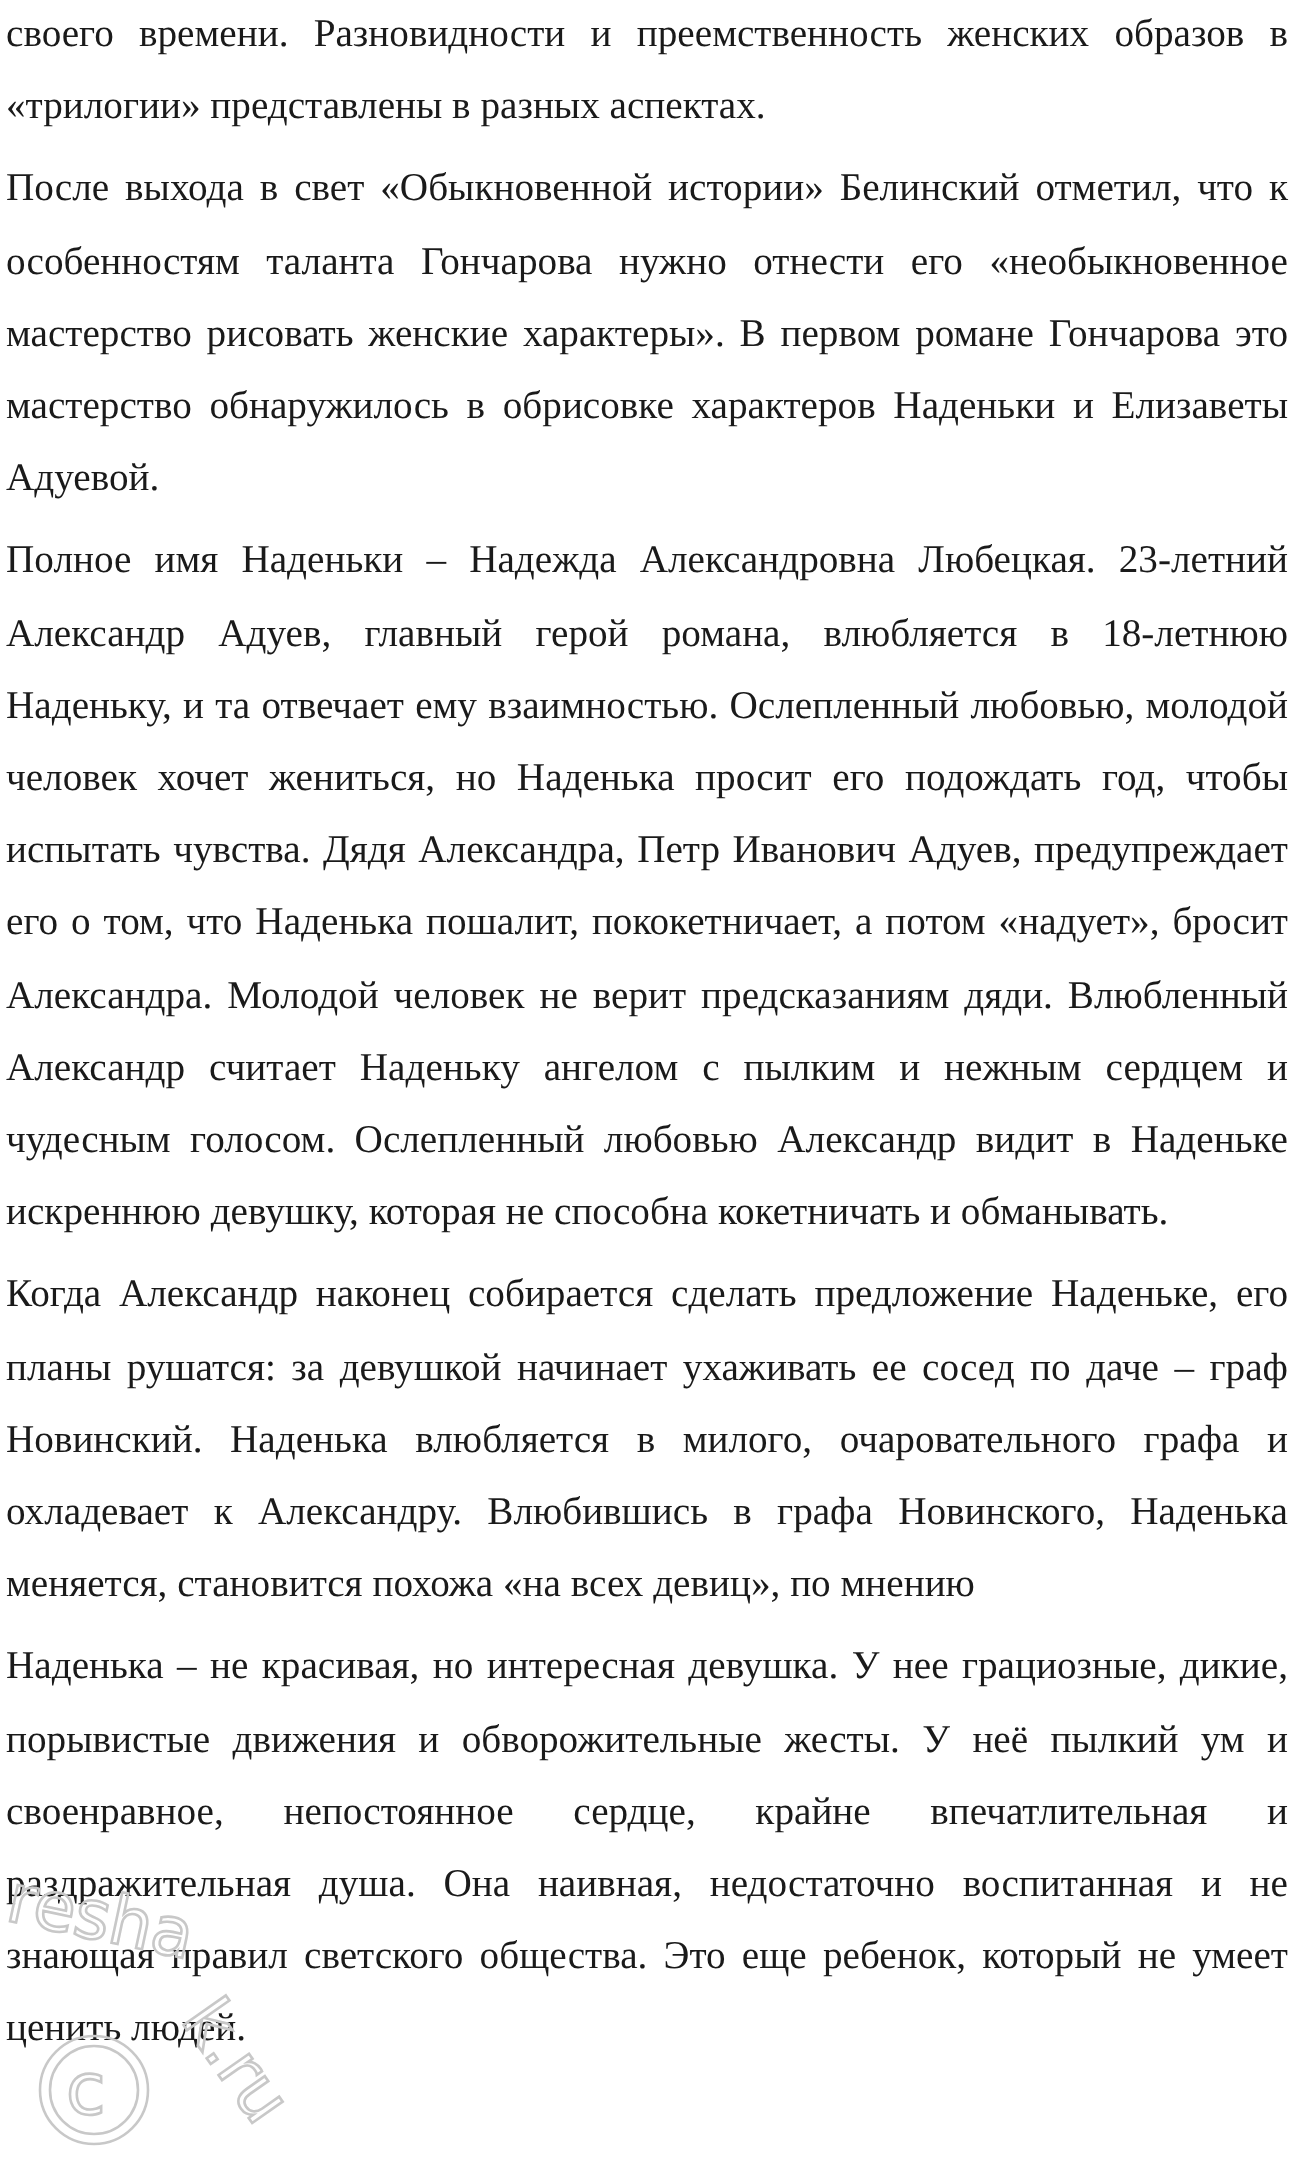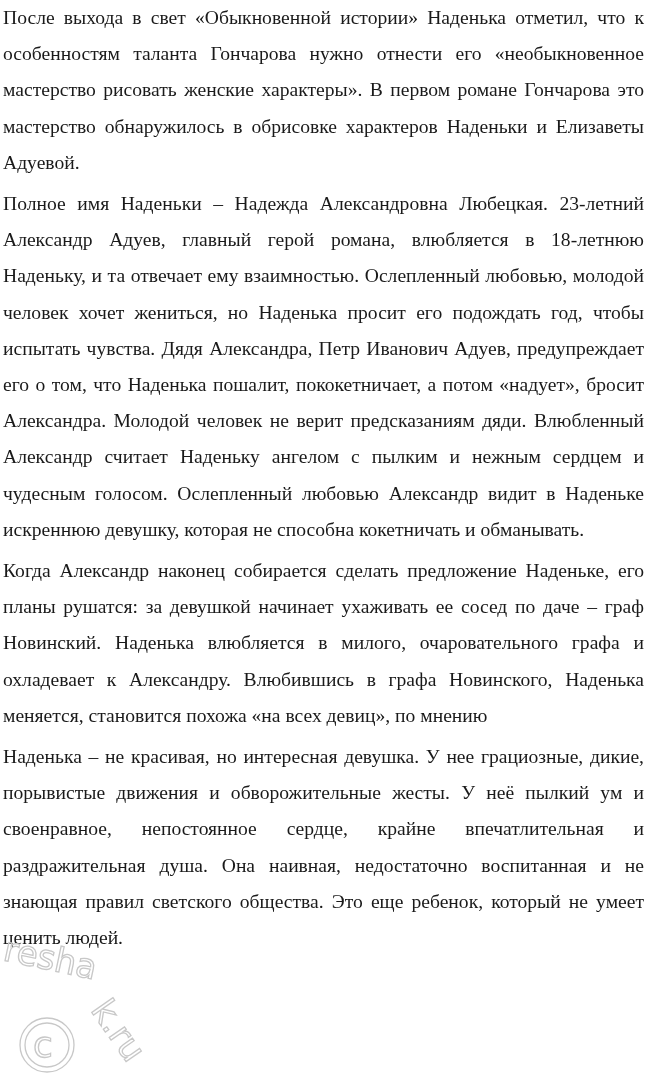--- a/index.html
+++ b/index.html
@@ -44,21 +44,22 @@
     }
     .watermark svg {
       width: 100%;
       height: 100%;
     }
   </style>
 </head>
 <body>
 
 <div class="page">
-  <p class="para">После выхода в свет «Обыкновенной истории» Наденька отметил, что к особенностям таланта Гончарова нужно отнести его «необыкновенное мастерство рисовать женские характеры». В первом романе Гончарова это мастерство обнаружилось в обрисовке характеров Наденьки и Елизаветы Адуевой.</p>
+  <p class="para first">своего времени. Разновидности и преемственность женских образов в «трилогии» представлены в разных аспектах.</p>
+  <p class="para">После выхода в свет «Обыкновенной истории» Белинский отметил, что к особенностям таланта Гончарова нужно отнести его «необыкновенное мастерство рисовать женские характеры». В первом романе Гончарова это мастерство обнаружилось в обрисовке характеров Наденьки и Елизаветы Адуевой.</p>
   <p class="para">Полное имя Наденьки – Надежда Александровна Любецкая. 23-летний Александр Адуев, главный герой романа, влюбляется в 18-летнюю Наденьку, и та отвечает ему взаимностью. Ослепленный любовью, молодой человек хочет жениться, но Наденька просит его подождать год, чтобы испытать чувства. Дядя Александра, Петр Иванович Адуев, предупреждает его о том, что Наденька пошалит, пококетничает, а потом «надует», бросит Александра. Молодой человек не верит предсказаниям дяди. Влюбленный Александр считает Наденьку ангелом с пылким и нежным сердцем и чудесным голосом. Ослепленный любовью Александр видит в Наденьке искреннюю девушку, которая не способна кокетничать и обманывать.</p>
   <p class="para">Когда Александр наконец собирается сделать предложение Наденьке, его планы рушатся: за девушкой начинает ухаживать ее сосед по даче – граф Новинский. Наденька влюбляется в милого, очаровательного графа и охладевает к Александру. Влюбившись в графа Новинского, Наденька меняется, становится похожа «на всех девиц», по мнению</p>
   <p class="para">Наденька – не красивая, но интересная девушка. У нее грациозные, дикие, порывистые движения и обворожительные жесты. У неё пылкий ум и своенравное, непостоянное сердце, крайне впечатлительная и раздражительная душа. Она наивная, недостаточно воспитанная и не знающая правил светского общества. Это еще ребенок, который не умеет ценить людей.</p>
 </div>
 
 <div class="watermark">
   <svg viewBox="0 0 200 141" xmlns="http://www.w3.org/2000/svg">
     <g fill="none" stroke="#c8c8c8" stroke-width="1.3" font-family="DejaVu Sans, sans-serif">
       <text x="0" y="20" font-size="34" transform="rotate(12 0 20)">resha</text>
       <circle cx="45" cy="105" r="27"></circle>

